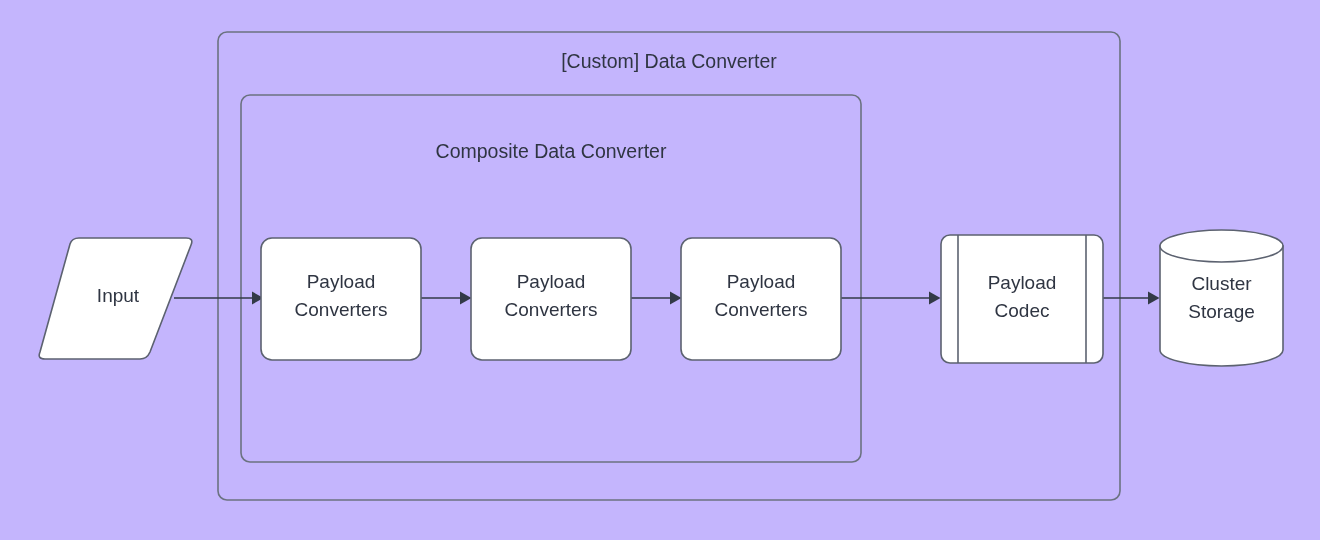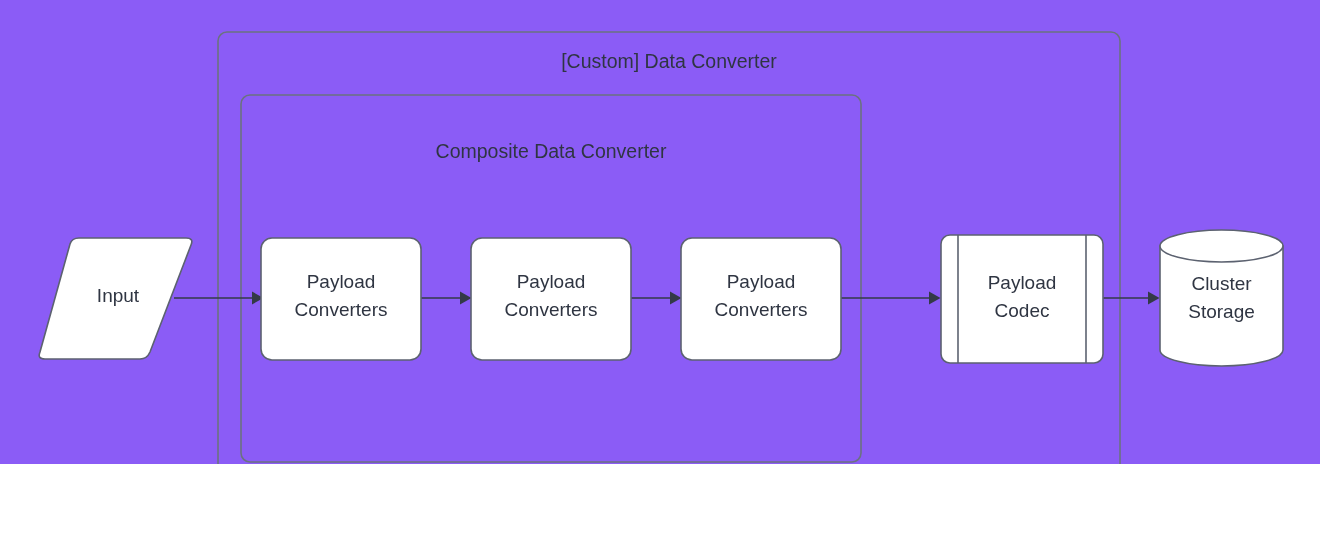--- a/index.html
+++ b/index.html
@@ -3,22 +3,22 @@
 <meta charset="utf-8">
 <style>
   html, body {
     margin: 0;
     padding: 0;
     background: #ffffff;
   }
   #canvas {
     position: relative;
     width: 1320px;
-    height: 464px;
-    background: #8b5cf6;
+    height: 540px;
+    background: #c4b5fd;
     font-family: "Liberation Sans", sans-serif;
     overflow: hidden;
   }
   svg#diagram {
     display: block;
     width: 1320px;
     height: 540px;
   }
   .shape-stroke {
     fill: #ffffff;

